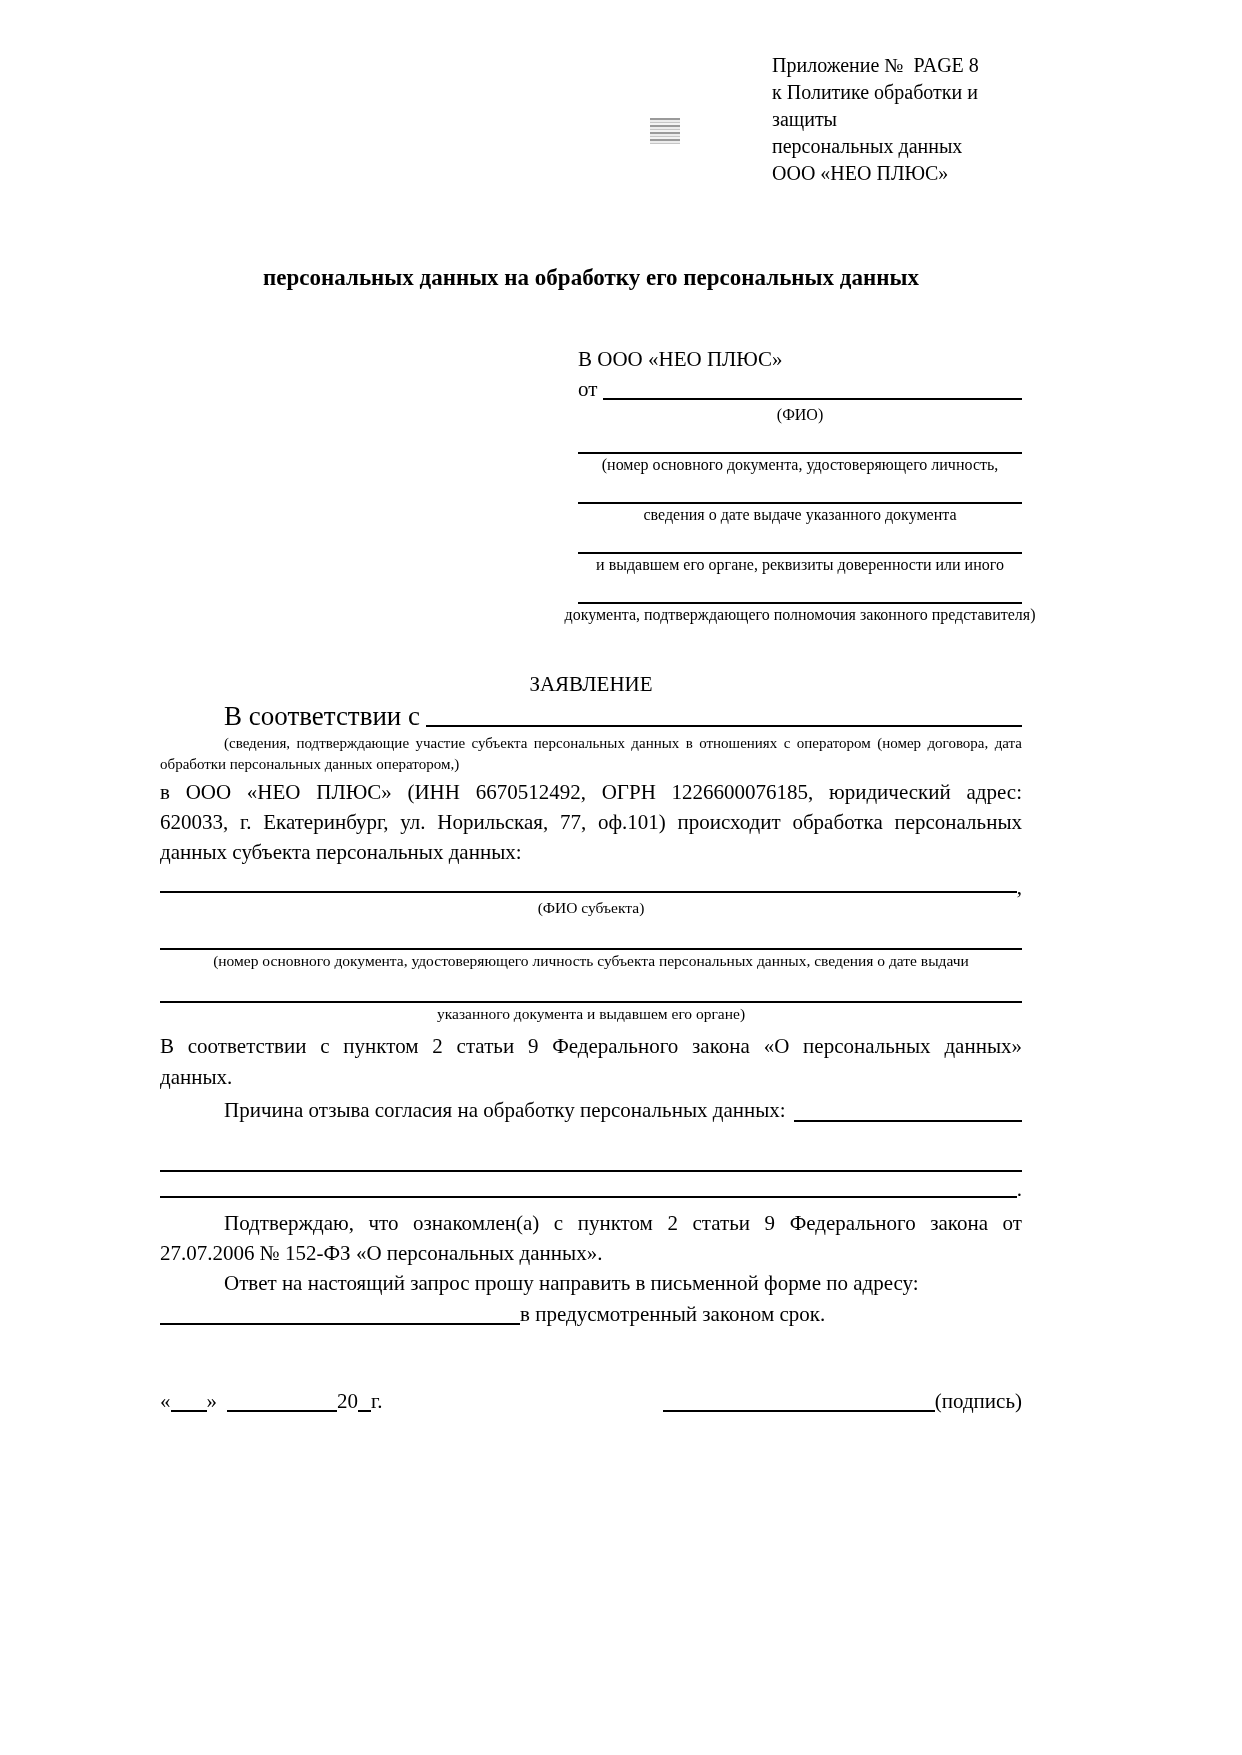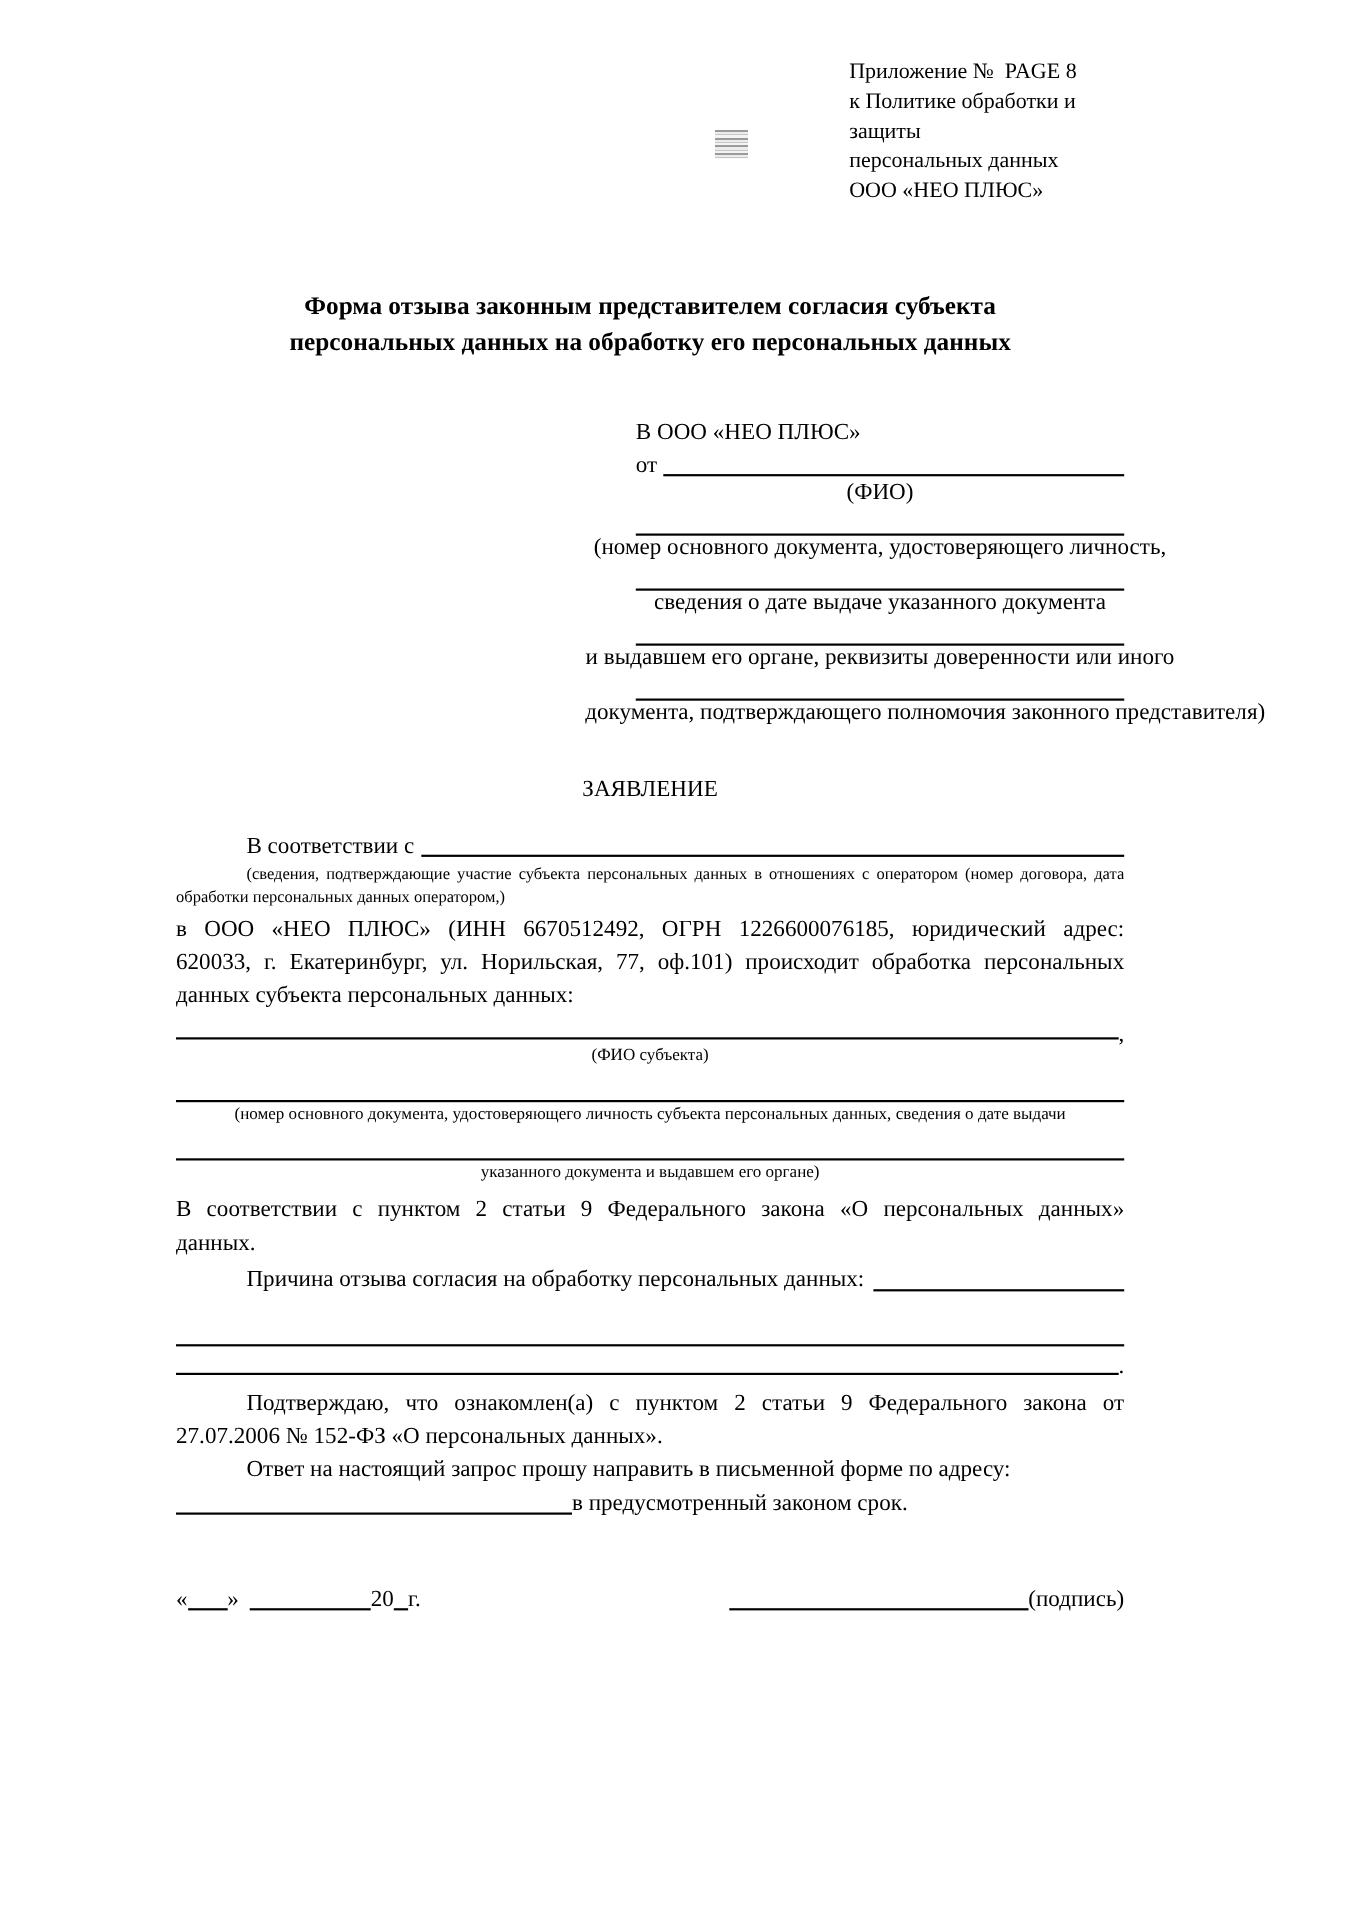--- a/index.html
+++ b/index.html
@@ -22,26 +22,26 @@
   }
   .appendix { margin-left: 612px; font-size: 20px; line-height: 27px; white-space: pre-wrap; }
   .title { margin-top: 74px; font-weight: bold; font-size: 23px; line-height: 33px; }
   .title .line { text-align: center; }
 
   .addressee { margin-top: 50px; margin-left: 418px; font-size: 21px; }
   .addressee .to { line-height: 30px; }
   .from-row { display: flex; line-height: 30px; }
   .from-label { padding-right: 6px; }
   .fill-blank { flex: 1; border-bottom: 2px solid #000; margin-bottom: 4px; }
-  .caption { font-size: 21px; line-height: 19px; text-align: center; }
+  .caption { font-size: 16px; line-height: 19px; text-align: center; }
   .addressee .caption { white-space: nowrap; margin: 1px -46px 0; }
   .blank-row { border-bottom: 2px solid #000; height: 28px; }
 
   .statement-heading { margin-top: 46px; text-align: center; font-size: 21px; line-height: 28px; }
-  .intro-row { display: flex; margin-top: 22px; font-size: 21px; line-height: 30px; padding-left: 64px; }
+  .intro-row { display: flex; margin-top: 3px; font-size: 27px; line-height: 30px; padding-left: 64px; }
 
   .note { margin-top: 2px; font-size: 15px; line-height: 21px; }
   .para { font-size: 21px; line-height: 30px; }
   .p-just .line { text-align: justify; text-align-last: justify; }
   .p-just .line:last-child { text-align-last: left; }
   .indent-first .line:first-child { text-indent: 64px; }
   .op-para { margin-top: 2px; }
 
   .subject-row { display: flex; height: 30px; font-size: 21px; align-items: flex-end; }
   .subject-row .tail { line-height: 20px; }
@@ -67,21 +67,20 @@
 </head>
 <body>
 
 <div class="page">
 
   <div class="doc-icon"></div>
 
   <div class="appendix"><div class="line">Приложение №  PAGE 8</div><div class="line">к Политике обработки и защиты</div><div class="line">персональных данных</div><div class="line">ООО «НЕО ПЛЮС»</div></div>
 
   <div class="title">
-      <div class="line">Форма отзыва законным представителем согласия субъекта</div>
       <div class="line">персональных данных на обработку его персональных данных</div>
     </div>
 
   <div class="addressee">
     <div class="to">В ООО «НЕО ПЛЮС»</div>
     <div class="from-row">
       <span class="from-label">от</span>
       <span class="fill-blank"></span>
     </div>
     <div class="caption">(ФИО)</div>

